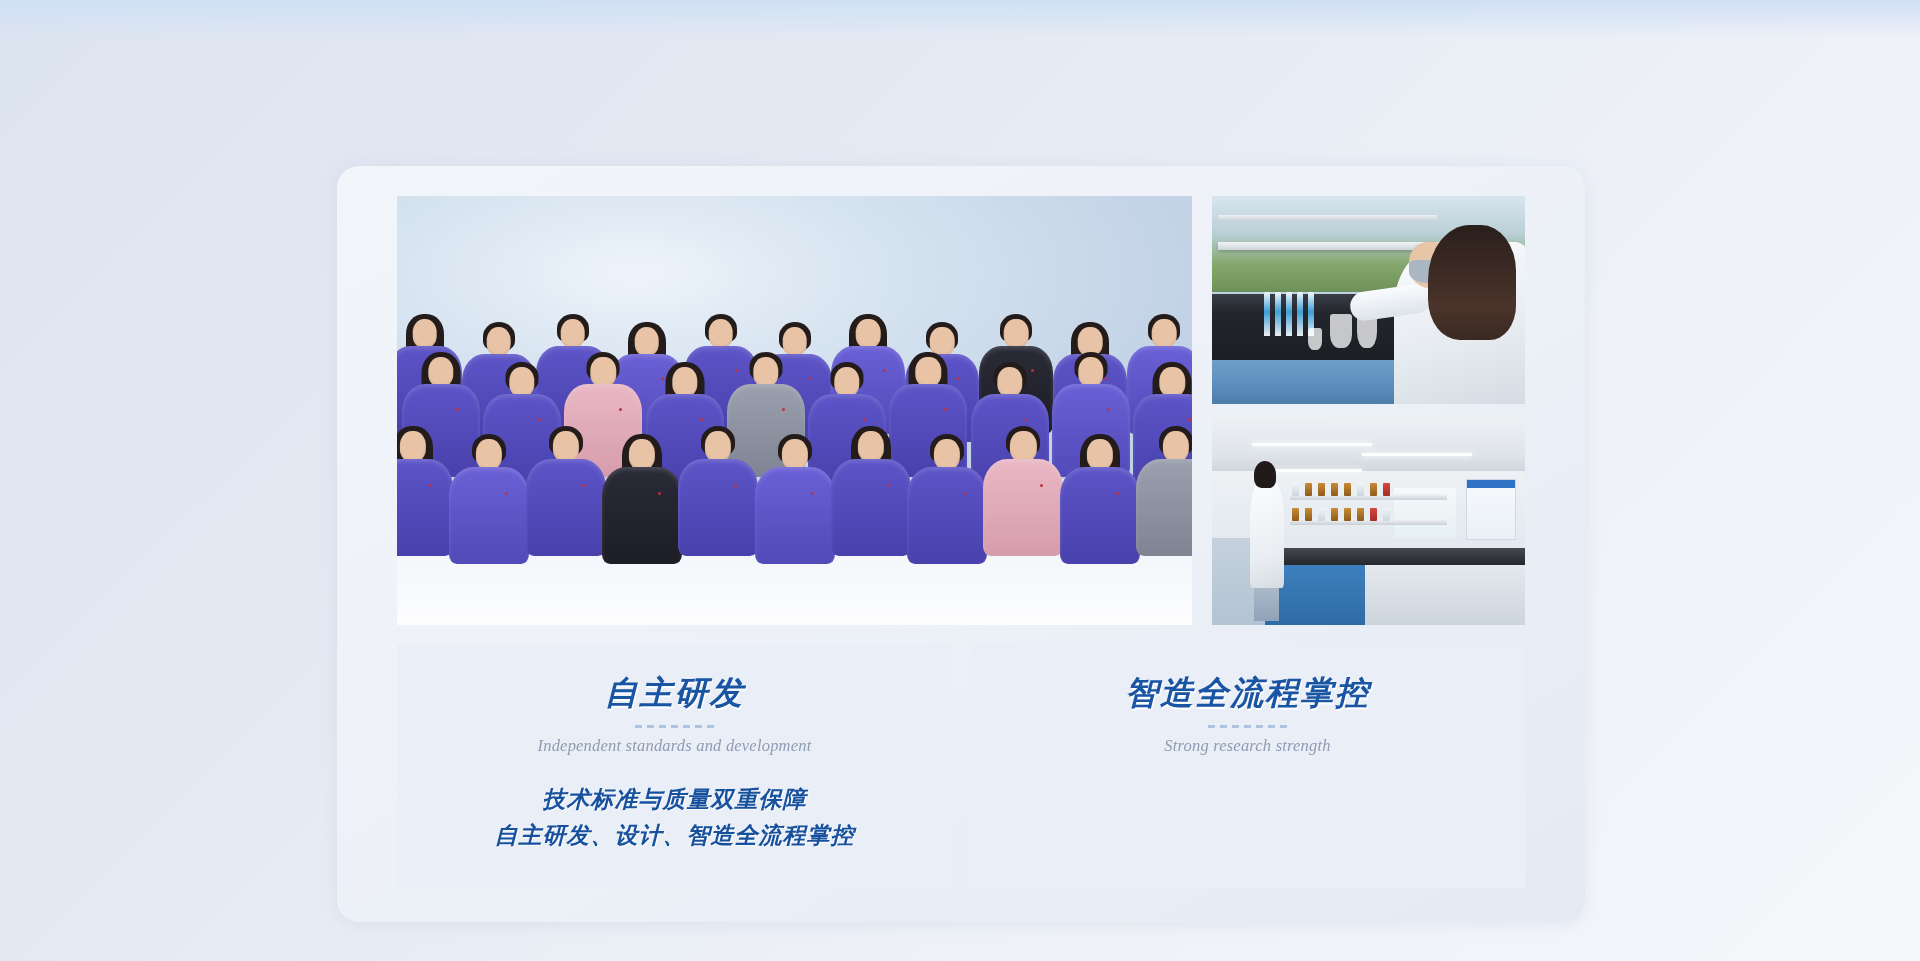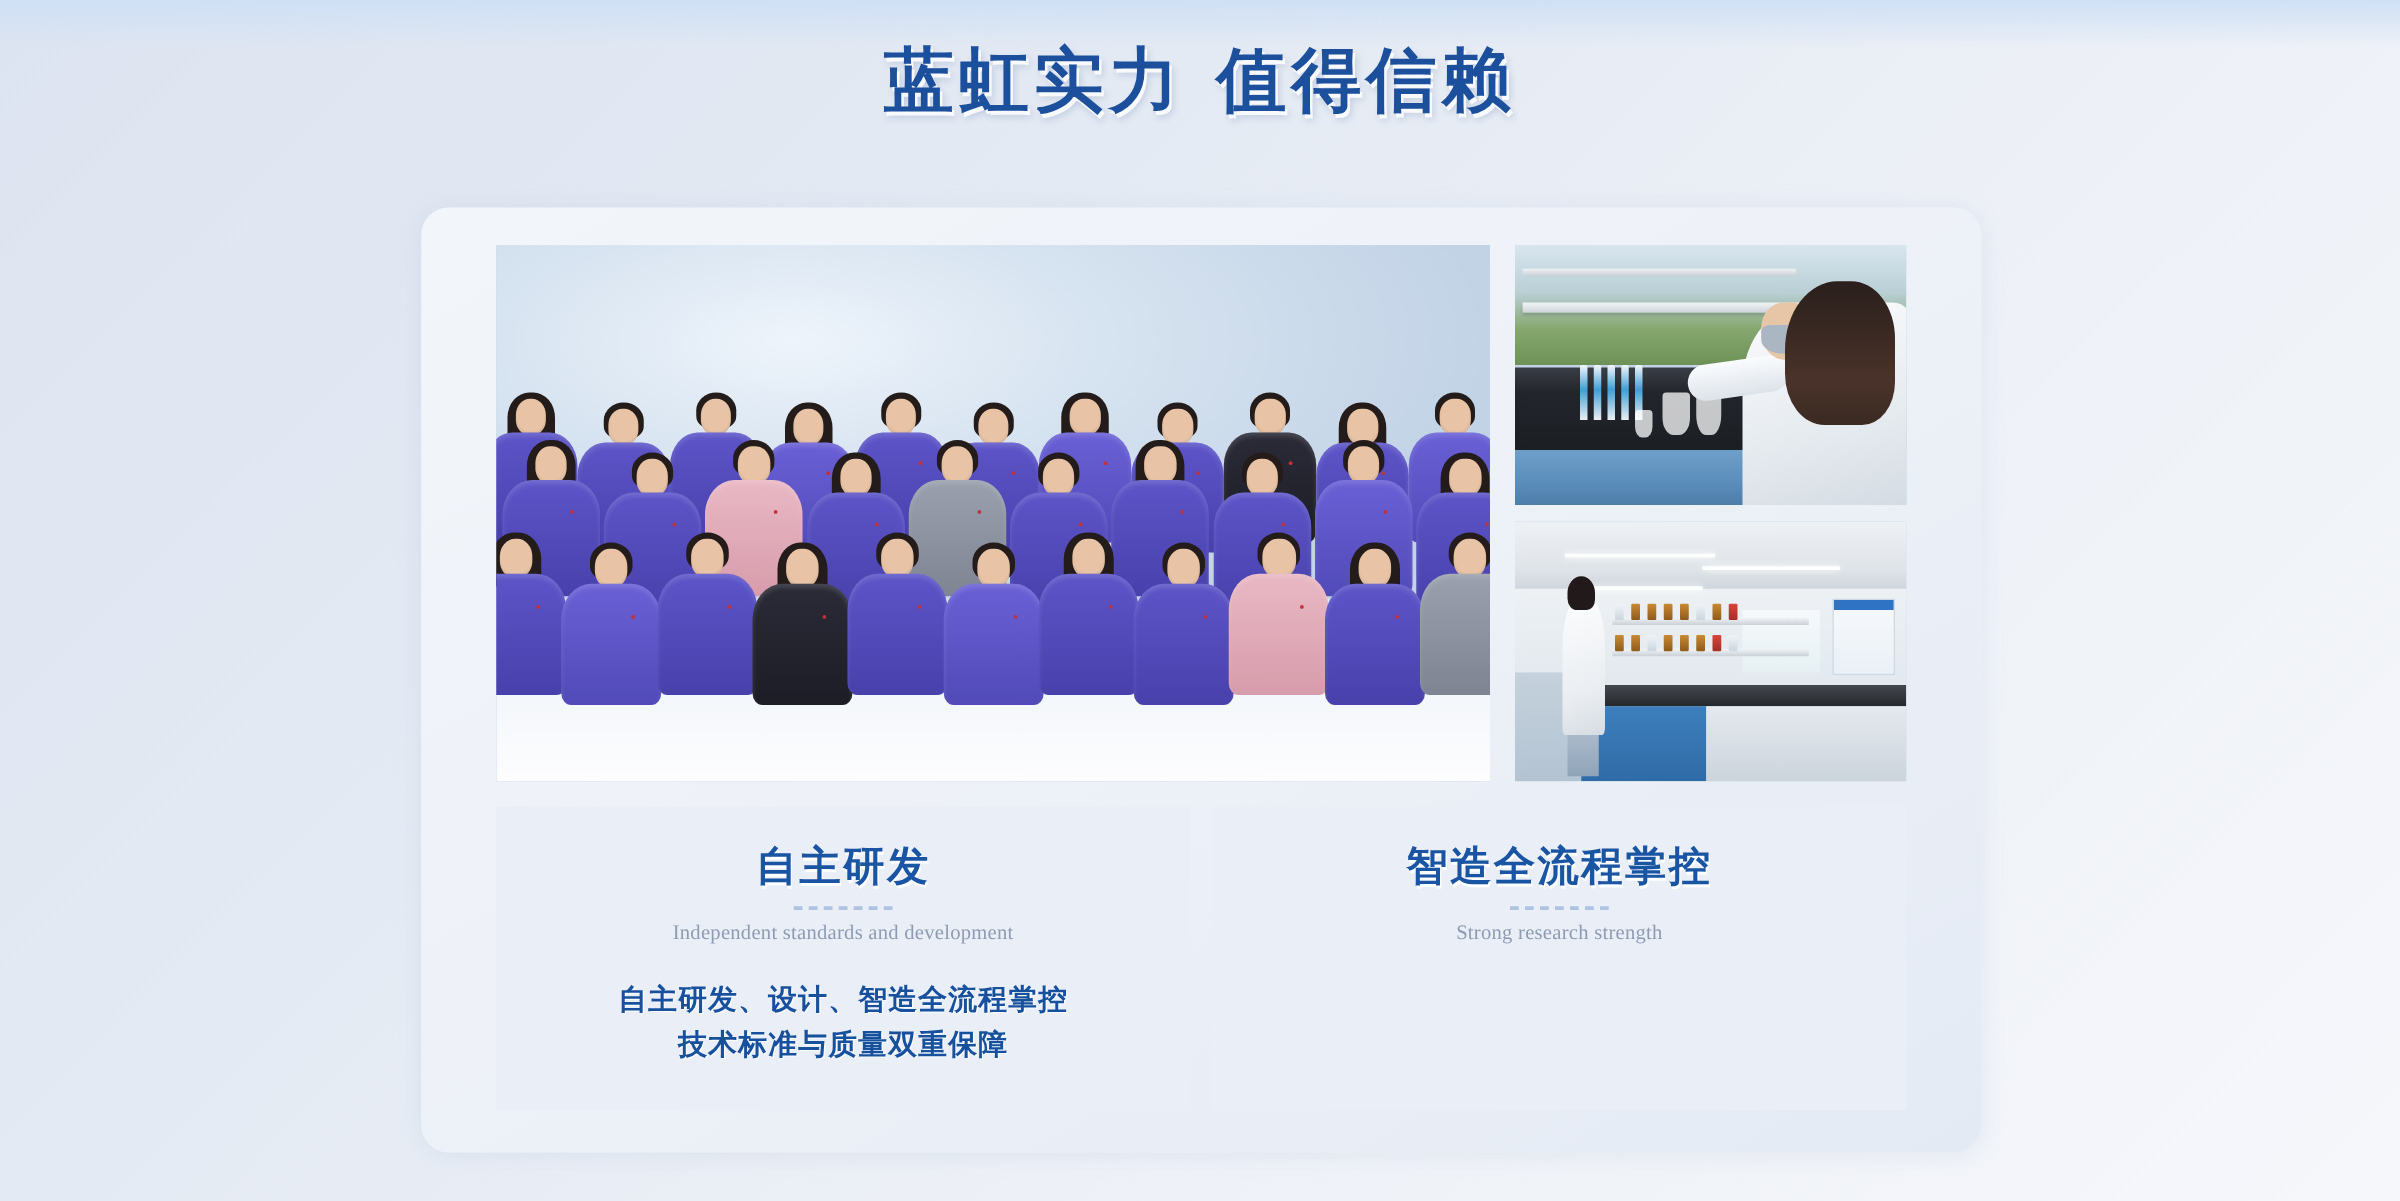--- a/index.html
+++ b/index.html
@@ -29,20 +29,21 @@
     font-family:"Liberation Sans","DejaVu Sans",sans-serif;
     font-weight:300;
   }
 
   
   .panel {
     position:absolute; left:337px; top:166px; width:1248px; height:756px;
     border-radius:22px;
     background:linear-gradient(150deg,#f2f5fa 0%, #eef2f8 45%, #e4eaf4 100%);
     box-shadow:0 2px 18px rgba(150,170,200,.18);
+    font-style:italic;
   }
 
   
   .photo {
     position:absolute; overflow:hidden; background:#c3d3e6;
   }
   .photo-team { left:60px; top:30px; width:795px; height:429px; }
   .photo-lab1 { left:875px; top:30px; width:313px; height:208px; }
   .photo-lab2 { left:875px; top:251px; width:313px; height:208px; }
 
@@ -167,23 +168,20 @@
     margin-top:26px; text-align:center;
     font-family:"Liberation Serif","DejaVu Serif",serif;
     font-size:23px; font-weight:bold; color:#17519e; line-height:1.55; letter-spacing:1px;
     text-shadow:1px 1px 0 rgba(255,255,255,.8);
   }
 </style>
 </head>
 <body>
 
 <div class="head">
-  <h1>
-    <span>蓝虹实力</span><span class="gap"></span><span>值得信赖</span>
-  </h1>
 </div>
 
 <div class="panel">
 
   <div class="photo photo-team">
     <div class="team-bg"></div>
     <div class="team-floor"></div>
     <div id="team-people">
         <div class="person" style="left: -9.175px; top: 118.265px; width: 74px; height: 120px; z-index: 10;">
           <div class="p-hair long" style="width:38px;height:43.5px;top:0"></div>
@@ -479,22 +477,22 @@
         <i></i>
           <i></i>
           <i></i>
           <i></i>
           <i></i>
           <i></i>
           <i></i>
       </div>
       <div class="card-en">Independent standards and development</div>
       <div class="card-desc">
+        <div>技术标准与质量双重保障</div>
         <div>自主研发、设计、智造全流程掌控</div>
-        <div>技术标准与质量双重保障</div>
       </div>
     </div>
 
     <div class="card">
       <div class="card-title">智造全流程掌控</div>
       <div class="dash">
         <i></i>
           <i></i>
           <i></i>
           <i></i>

